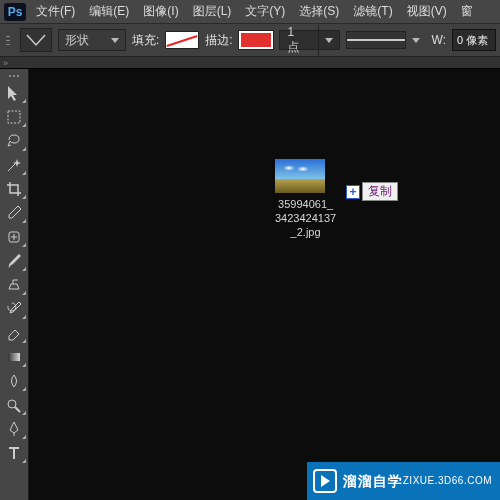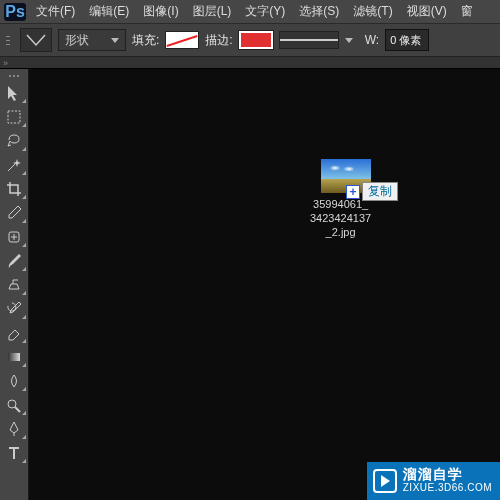--- a/index.html
+++ b/index.html
@@ -1,19 +1,19 @@
 <!DOCTYPE html>
 <html><head>
 <meta charset="utf-8">
 <style>
 * { margin: 0; padding: 0; box-sizing: border-box; font-family: "Microsoft YaHei", sans-serif; }
 body { background: #111; width: 500px; height: 500px; overflow: hidden; position: relative; }
 
 .menubar { background: #464646; height: 23px; display: flex; align-items: center; padding: 0 4px; font-size: 12px; color: #ddd; }
-.ps-logo { width: 22px; height: 18px; background: #0b1020; color: #5aa9e6; font-weight: bold; font-size: 16px; display: flex; align-items: center; justify-content: center; border-radius: 3px; margin-right: 10px; }
+.ps-logo { width: 22px; height: 18px; background: #0b1020; color: #5aa9e6; font-weight: bold; font-size: 12px; display: flex; align-items: center; justify-content: center; border-radius: 3px; margin-right: 10px; }
 .menu-item { margin-right: 14px; cursor: pointer; }
 
 .optbar { background: #404040; height: 34px; display: flex; align-items: center; padding: 0 4px; border-top: 1px solid #2a2a2a; border-bottom: 1px solid #222; font-size: 12px; color: #ccc; gap: 6px; }
 .opt-group-handle { width: 10px; height: 26px; display: flex; flex-direction: column; justify-content: center; gap: 3px; padding-left: 2px; }
 .opt-group-handle span { width: 4px; height: 1px; background: #888; }
 .shape-preview { width: 32px; height: 24px; background: #333; border: 1px solid #222; display: flex; align-items: center; justify-content: center; }
 .shape-preview svg { width: 22px; height: 18px; }
 .dropdown { background: #3a3a3a; border: 1px solid #222; height: 22px; display: flex; align-items: center; padding: 0 6px; gap: 22px; }
 .dropdown-arrow { width: 0; height: 0; border-left: 4px solid transparent; border-right: 4px solid transparent; border-top: 5px solid #bbb; }
 .opt-label { color: #e5e5e5; }
@@ -34,35 +34,35 @@
 .workspace { position: absolute; left: 0; top: 69px; right: 0; bottom: 0; display: flex; }
 .toolbox { width: 29px; background: #464646; border-right: 1px solid #1b1b1b; display: flex; flex-direction: column; align-items: center; padding-top: 2px; gap: 1px; }
 .toolbox .drag { width: 100%; height: 9px; display: flex; justify-content: center; align-items: center; gap: 2px; }
 .toolbox .drag span { width: 2px; height: 2px; background: #888; }
 .tool { width: 26px; height: 23px; display: flex; align-items: center; justify-content: center; color: #ccc; position: relative; }
 .tool svg { width: 18px; height: 18px; }
 .tool .corner { position: absolute; right: 1px; bottom: 1px; width: 0; height: 0; border-right: 4px solid #aaa; border-top: 4px solid transparent; }
 
 .canvas { flex: 1; background: #0c0c0c; position: relative; }
 
-.thumb-wrap { position: absolute; left: 281px; top: 90px; display: flex; flex-direction: column; align-items: flex-end; }
+.thumb-wrap { position: absolute; left: 246px; top: 90px; display: flex; flex-direction: column; align-items: flex-start; }
 .thumb-img { width: 50px; height: 34px; position: relative; }
 .sky { height: 60%; background: linear-gradient(#2a6fd6, #7ec2e8); }
 .clouds { position: absolute; top: 6px; left: 6px; width: 36px; height: 6px; background: radial-gradient(ellipse 8px 4px at 8px 3px, #fff, transparent 70%), radial-gradient(ellipse 8px 4px at 22px 4px, #fff, transparent 70%); }
 .ground { height: 40%; background: linear-gradient(#b7a24e, #6b5a1f); }
 .thumb-label { color: #d7d7d7; font-size: 11px; text-align: center; margin-top: 4px; line-height: 14px; white-space: nowrap; }
 
 .drag-tooltip { position: absolute; left: 317px; top: 113px; display: flex; align-items: center; font-size: 12px; }
 .drag-tooltip .plus { width: 14px; height: 14px; background: #fff; border: 1px solid #2a5ad6; color: #2a5ad6; font-weight: bold; font-size: 12px; display: flex; align-items: center; justify-content: center; margin-right: 2px; }
-.drag-tooltip .txt { background: #f0f0f0; border: 1px solid #888; padding: 0px 5px; color: #0369a1; }
+.drag-tooltip .txt { background: #f0f0f0; border: 1px solid #888; padding: 0px 5px; color: #701a75; }
 
 .watermark { position: absolute; right: 0; bottom: 0; background: #0a72b8; color: #fff; height: 38px; display: flex; align-items: center; padding: 0 8px 0 6px; gap: 6px; }
 .wm-play { width: 24px; height: 24px; border: 2px solid #fff; border-radius: 4px; display: flex; align-items: center; justify-content: center; }
 .wm-play span { width: 0; height: 0; border-left: 9px solid #fff; border-top: 6px solid transparent; border-bottom: 6px solid transparent; margin-left: 2px; }
-.wm-text { display: flex; flex-direction: column; line-height: 14px; }
+.wm-text { display: flex; flex-direction: row; line-height: 14px; }
 .wm-text .cn { font-size: 14px; font-weight: bold; letter-spacing: 1px; }
 .wm-text .en { font-size: 10px; letter-spacing: 0.5px; }
 </style>
 </head>
 <body>
 
 <div class="menubar">
   <div class="ps-logo">Ps</div>
   <div class="menu-item">文件(F)</div>
   <div class="menu-item">编辑(E)</div>
@@ -87,20 +87,24 @@
       </svg>
   </div>
   <div class="dropdown">
     <span>形状</span>
     <span class="dropdown-arrow"></span>
   </div>
   <span class="opt-label">填充:</span>
   <div class="swatch swatch-nofill"></div>
   <span class="opt-label">描边:</span>
   <div class="swatch swatch-red"></div>
+  <div class="stroke-size">
+    <span class="stroke-size-val">1 点</span>
+    <span class="dropdown-arrow" style="margin:0 6px"></span>
+  </div>
   <div class="line-preview">
       <span></span>
     </div>
   <span class="dropdown-arrow"></span>
   <span class="w-label">W:</span>
   <div class="w-input">0 像素</div>
 </div>
 
 <div class="tabstrip">
   <span class="chev">»</span>

